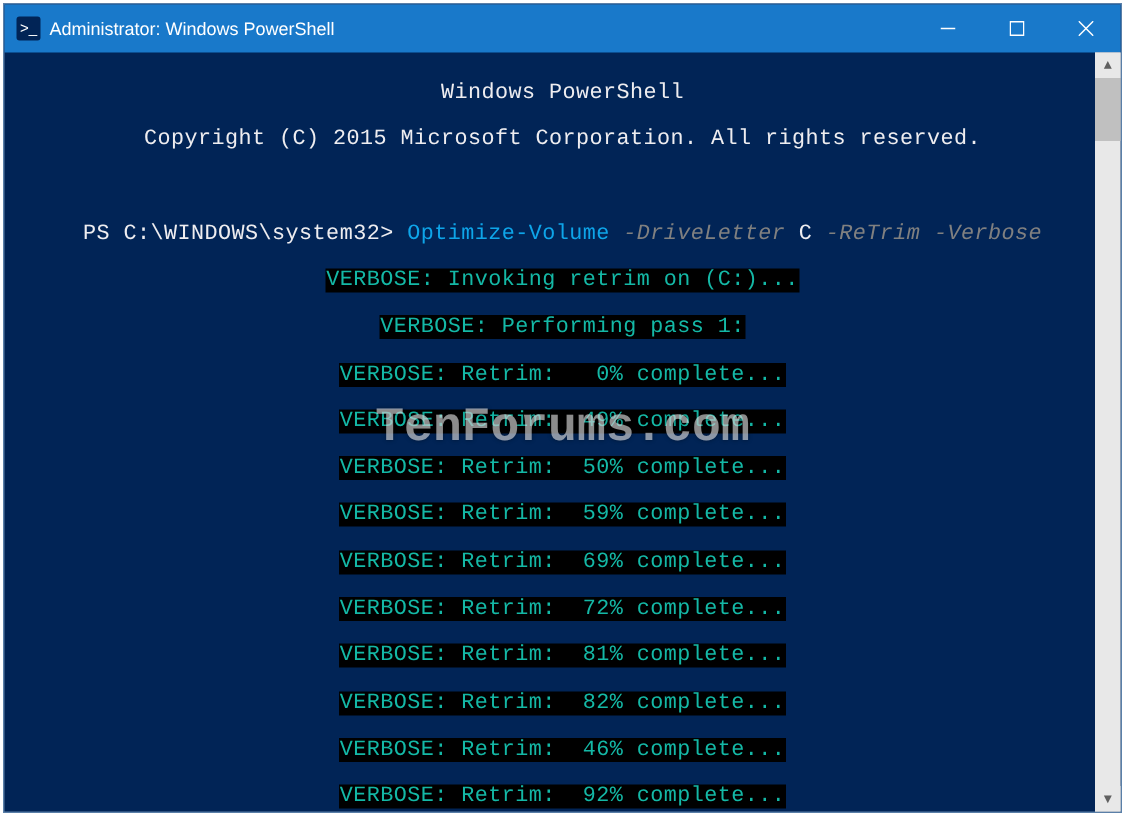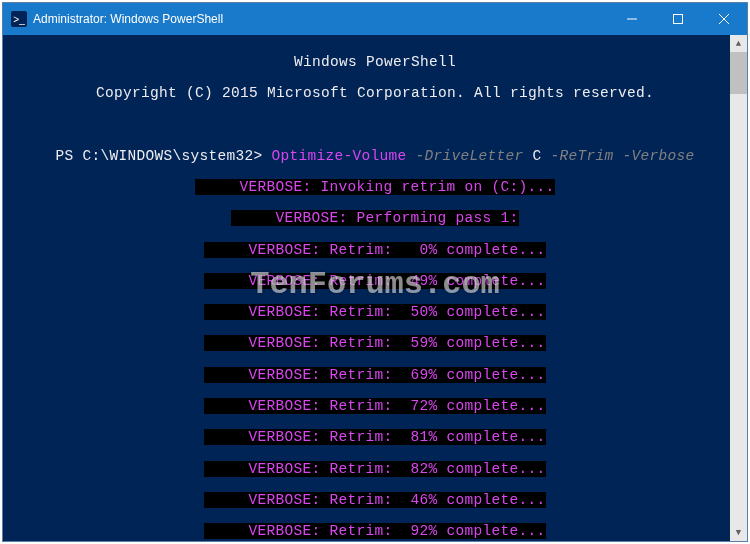--- a/index.html
+++ b/index.html
@@ -57,24 +57,24 @@
       padding: 4px 6px;
       font-size: 14.5px;
       line-height: 1.08;
       color: #fff;
       white-space: pre;
       position: relative;
       letter-spacing: 0.3px;
     }
     .line { display: block; text-align: center; }
     .prompt { color: #eeedf0; }
-    .cmd-part { color: #d946ef; }
+    .cmd-part { color: #0ea5e9; }
     .param { color: #808080; font-style: italic; }
     .value { color: #eeedf0; }
-    .verbose { color: #d946ef; background: #000000; padding-left: 44px; }
+    .verbose { color: #14b8a6; background: #000000; }
     .white { color: #eeedf0; }
     @keyframes blink { 50% { opacity: 0; } }
     .scrollbar {
       position: absolute;
       right: 0;
       top: 32px;
       bottom: 0;
       width: 17px;
       background: #e8e8e8;
     }

